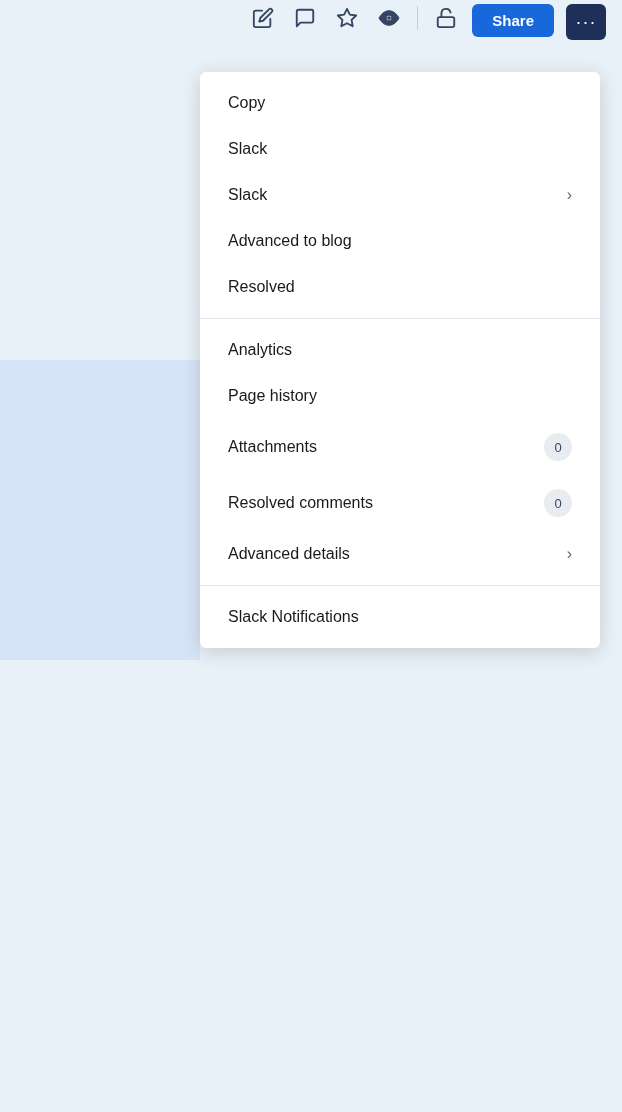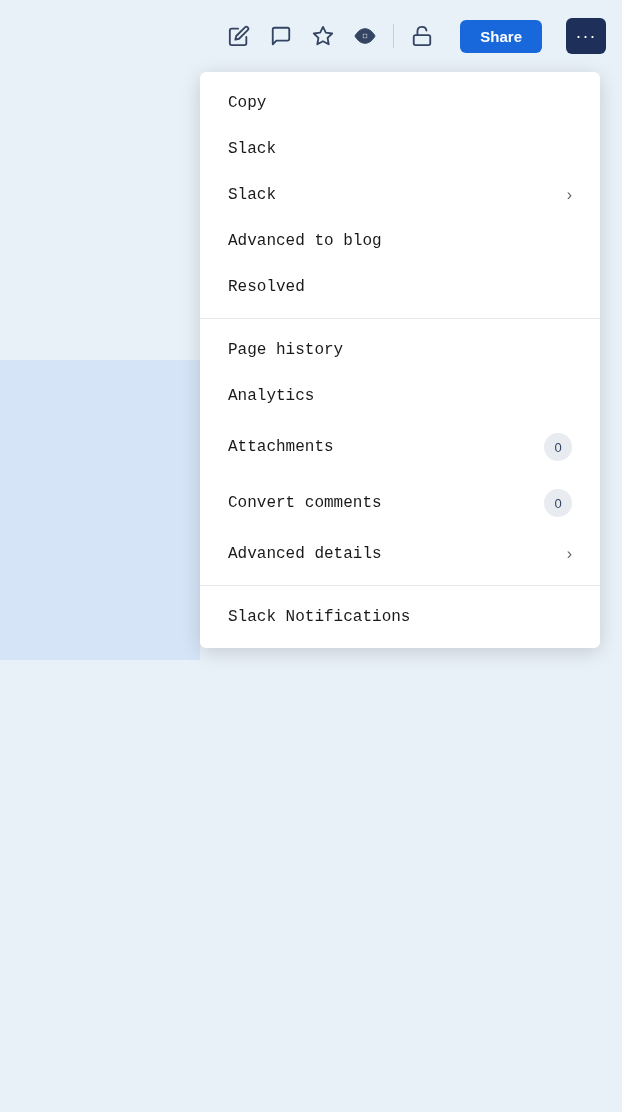--- a/index.html
+++ b/index.html
@@ -14,24 +14,24 @@
     }
 
     
     .toolbar {
       position: absolute;
       top: 0;
       left: 0;
       right: 0;
       height: 72px;
       display: flex;
-      align-items: center;
+      align-items: flex-start;
       justify-content: flex-end;
       padding: 4px 16px;
-      gap: 24px;
+      gap: 12px;
       background: transparent;
       z-index: 10;
     }
 
     .toolbar-icons {
       display: flex;
       align-items: center;
       gap: 14px;
     }
 
@@ -115,21 +115,20 @@
       padding: 14px 28px;
       font-size: 16px;
       color: #1a1a1a;
       cursor: pointer;
       transition: background 0.1s;
     }
 
     .menu-item-label {
       font-size: 16px;
       color: #1a1a1a;
-      font-family: Liberation Mono, monospace;
     }
 
     .menu-item-badge {
       background: #e8ecf0;
       color: #344563;
       border-radius: 50%;
       width: 28px;
       height: 28px;
       display: flex;
       align-items: center;
@@ -204,31 +203,31 @@
     <div class="menu-item">
       <span class="menu-item-label">Advanced to blog</span>
     </div>
     <div class="menu-item">
       <span class="menu-item-label">Resolved</span>
     </div>
   </div>
 
   <div class="menu-section">
     <div class="menu-item">
+      <span class="menu-item-label">Analytics</span>
+    </div>
+    <div class="menu-item">
       <span class="menu-item-label">Page history</span>
-    </div>
-    <div class="menu-item">
-      <span class="menu-item-label">Analytics</span>
     </div>
     <div class="menu-item">
       <span class="menu-item-label">Attachments</span>
       <span class="menu-item-badge">0</span>
     </div>
     <div class="menu-item">
-      <span class="menu-item-label">Convert comments</span>
+      <span class="menu-item-label">Resolved comments</span>
       <span class="menu-item-badge">0</span>
     </div>
     <div class="menu-item">
       <span class="menu-item-label">Advanced details</span>
       <span class="menu-item-chevron">›</span>
     </div>
   </div>
 
   <div class="menu-section">
     <div class="menu-item">

